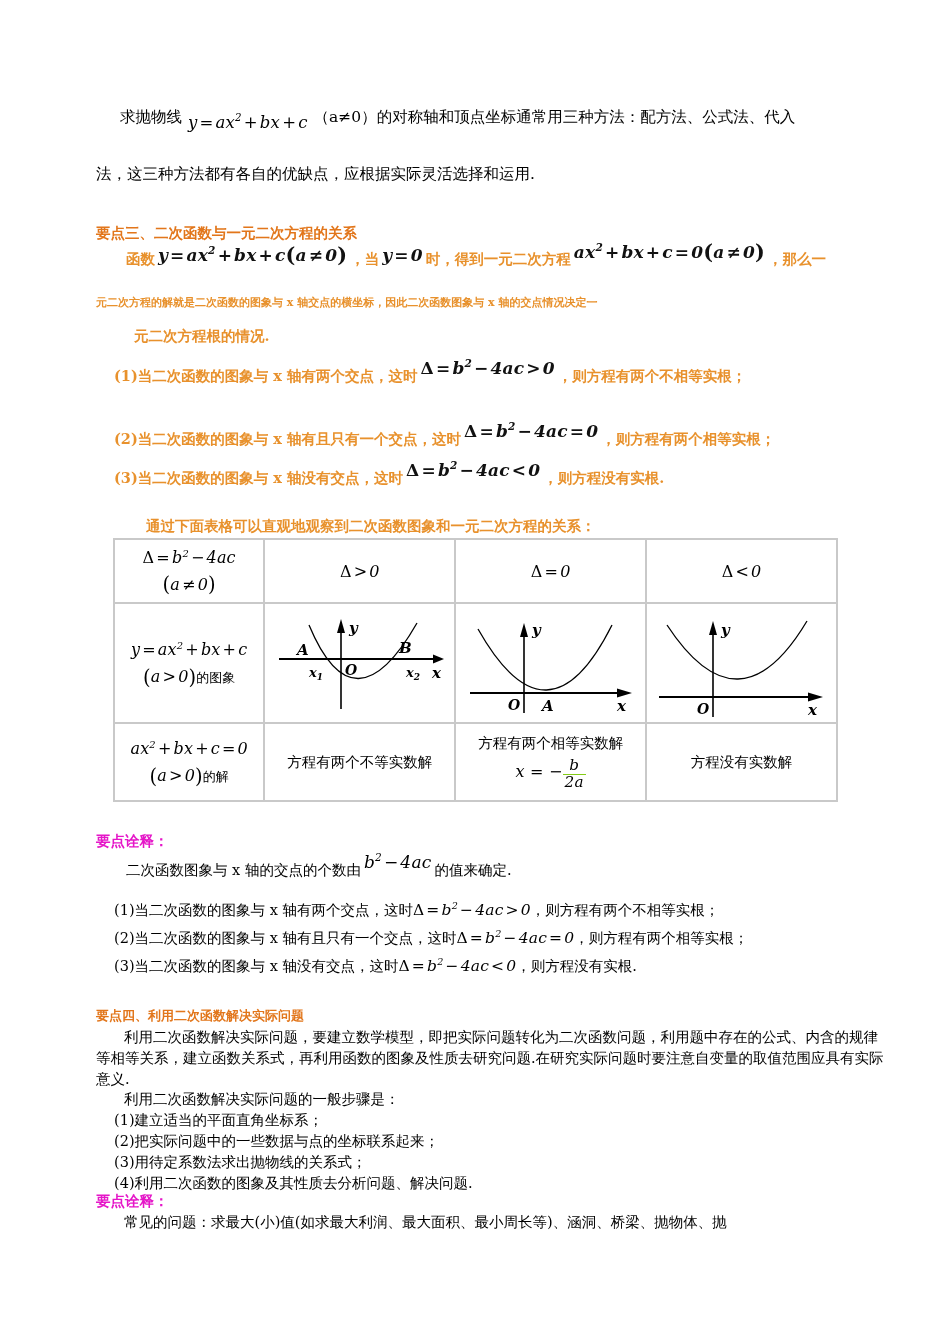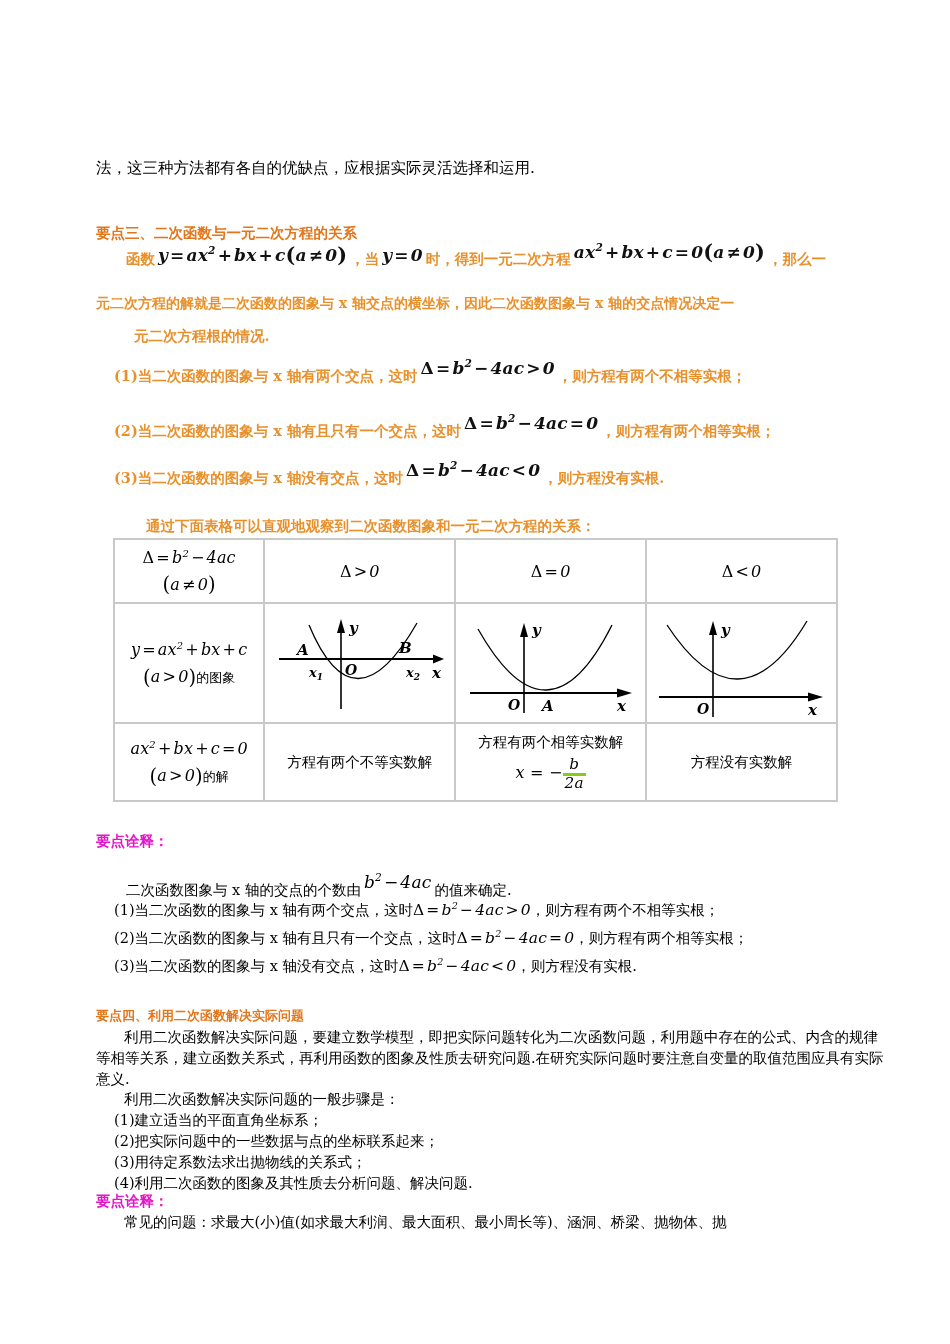--- a/index.html
+++ b/index.html
@@ -38,26 +38,26 @@
   
   .cn { font-family: "DejaVu Serif", "Liberation Serif", serif; font-style: normal; }
   .blk-orange { color: #E8912C; font-weight: bold; }
   .blk-orange-head { color: #E2761B; font-weight: bold; }
   .magenta { color: #E516C8; font-weight: bold; }
 
   .abs { position: absolute; }
 
   
   #intro-line1 { left: 120px; top: 106px; width: 760px; font-size: 15.5px; }
-  #intro-line2 { left: 96px; top: 158px; width: 790px; font-size: 15.5px; }
+  #intro-line2 { left: 96px; top: 164px; width: 790px; font-size: 15.5px; }
 
   
   #sec3-title { left: 96px; top: 224px; font-size: 14.5px; }
   #sec3-p1 { left: 126px; top: 247px; font-size: 14.5px; }
-  #sec3-p2 { left: 96px; top: 295px; font-size: 14px; }
+  #sec3-p2 { left: 96px; top: 295px; font-size: 11px; }
   #sec3-p3 { left: 96px; top: 327px; font-size: 14.5px; margin-left: 38px; }
 
   .cond { font-size: 14.5px; }
   #cond1 { left: 114px; top: 364px; }
   #cond2 { left: 114px; top: 415px; }
   #cond3 { left: 114px; top: 466px; }
 
   #table-caption { left: 146px; top: 517px; font-size: 14.5px; }
 
   
@@ -92,25 +92,25 @@
 
   
   .frac {
     display: inline-block;
     vertical-align: -0.62em;
     text-align: center;
     font-style: italic;
     line-height: 1.05;
   }
   .frac .num { display: block; font-size: 0.95em; padding: 0 2px; }
-  .frac .den { display: block; border-top: 3px solid #84cc16; font-size: 0.95em; padding: 0 2px; text-align: center; }
+  .frac .den { display: block; border-top: 1px solid #84cc16; font-size: 0.95em; padding: 0 2px; text-align: center; }
 
   
   #yd1-title { left: 96px; top: 832px; font-size: 14.5px; }
-  #yd1-p { left: 126px; top: 878px; font-size: 14.5px; }
+  #yd1-p { left: 126px; top: 858px; font-size: 14.5px; }
   #yd1-c1 { left: 114px; top: 900px; font-size: 14.5px; }
   #yd1-c2 { left: 114px; top: 928px; font-size: 14.5px; }
   #yd1-c3 { left: 114px; top: 956px; font-size: 14.5px; }
 
   #sec4-title { left: 96px; top: 1007px; font-size: 13px; }
   #sec4-p1 { left: 96px; top: 1027px; width: 790px; font-size: 14.5px; line-height: 1.45; text-indent: 28px; }
   #sec4-p2 { left: 96px; top: 1090px; font-size: 14.5px; text-indent: 28px; }
   #sec4-s1 { left: 114px; top: 1111px; font-size: 14.5px; }
   #sec4-s2 { left: 114px; top: 1132px; font-size: 14.5px; }
   #sec4-s3 { left: 114px; top: 1153px; font-size: 14.5px; }
@@ -119,37 +119,40 @@
   #yd2-title { left: 96px; top: 1192px; font-size: 14.5px; }
   #yd2-p { left: 96px; top: 1213px; width: 800px; font-size: 14.5px; text-indent: 28px; }
 
   svg { display: block; }
 </style>
 </head>
 <body>
 
 <div class="page">
 
+  <div class="abs cn" id="intro-line1">
+    <span>求抛物线</span><span class="math" style="font-size:16.5px; position:relative; top:6px; margin:0 6px;">y<span class="mo">=</span>ax<sup class="exp">2</sup><span class="mo">+</span>bx<span class="mo">+</span>c</span><span>（a≠0）的对称轴和顶点坐标通常用三种方法：配方法、公式法、代入</span>
+  </div>
   <div class="abs cn" id="intro-line2">法，这三种方法都有各自的优缺点，应根据实际灵活选择和运用.</div>
 
   <div class="abs blk-orange-head" id="sec3-title">要点三、二次函数与一元二次方程的关系</div>
 
   <div class="abs blk-orange" id="sec3-p1">
     <span>函数</span><span class="math" style="color:#111; font-size:17px; position:relative; top:-3px; margin:0 3px;">y<span class="mo">=</span>ax<sup class="exp">2</sup><span class="mo">+</span>bx<span class="mo">+</span>c<span class="paren-big">(</span>a<span class="mo">≠</span>0<span class="paren-big">)</span></span><span>，当</span><span class="math" style="color:#111; font-size:17px; position:relative; top:-3px; margin:0 3px;">y<span class="mo">=</span>0</span><span>时，得到一元二次方程</span><span class="math" style="color:#111; font-size:17px; position:relative; top:-6px; margin:0 3px;">ax<sup class="exp">2</sup><span class="mo">+</span>bx<span class="mo">+</span>c<span class="mo">=</span>0<span class="paren-big">(</span>a<span class="mo">≠</span>0<span class="paren-big">)</span></span><span>，那么一</span>
   </div>
 
   <div class="abs blk-orange" id="sec3-p2">元二次方程的解就是二次函数的图象与 x 轴交点的横坐标，因此二次函数图象与 x 轴的交点情况决定一</div>
   <div class="abs blk-orange" id="sec3-p3">元二次方程根的情况.</div>
 
   <div class="abs cond blk-orange" id="cond1">
     <span>(1)当二次函数的图象与 x 轴有两个交点，这时</span><span class="math" style="color:#111; font-size:17px; position:relative; top:-7px; margin:0 3px;"><span class="mn">Δ</span><span class="mo">=</span>b<sup class="exp">2</sup><span class="mo">−</span>4ac<span class="mo">&gt;</span>0</span><span>，则方程有两个不相等实根；</span>
   </div>
 
   <div class="abs cond blk-orange" id="cond2">
-    <span>(2)当二次函数的图象与 x 轴有且只有一个交点，这时</span><span class="math" style="color:#111; font-size:17px; position:relative; top:-7px; margin:4px 3px;"><span class="mn">Δ</span><span class="mo">=</span>b<sup class="exp">2</sup><span class="mo">−</span>4ac<span class="mo">=</span>0</span><span>，则方程有两个相等实根；</span>
+    <span>(2)当二次函数的图象与 x 轴有且只有一个交点，这时</span><span class="math" style="color:#111; font-size:17px; position:relative; top:-7px; margin:12px 3px;"><span class="mn">Δ</span><span class="mo">=</span>b<sup class="exp">2</sup><span class="mo">−</span>4ac<span class="mo">=</span>0</span><span>，则方程有两个相等实根；</span>
   </div>
 
   <div class="abs cond blk-orange" id="cond3">
     <span>(3)当二次函数的图象与 x 轴没有交点，这时</span><span class="math" style="color:#111; font-size:17px; position:relative; top:-7px; margin:0 3px;"><span class="mn">Δ</span><span class="mo">=</span>b<sup class="exp">2</sup><span class="mo">−</span>4ac<span class="mo">&lt;</span>0</span><span>，则方程没有实根.</span>
   </div>
 
   <div class="abs blk-orange" id="table-caption">通过下面表格可以直观地观察到二次函数图象和一元二次方程的关系：</div>
 
   <table class="abs" id="rel-table">
     <tbody>

